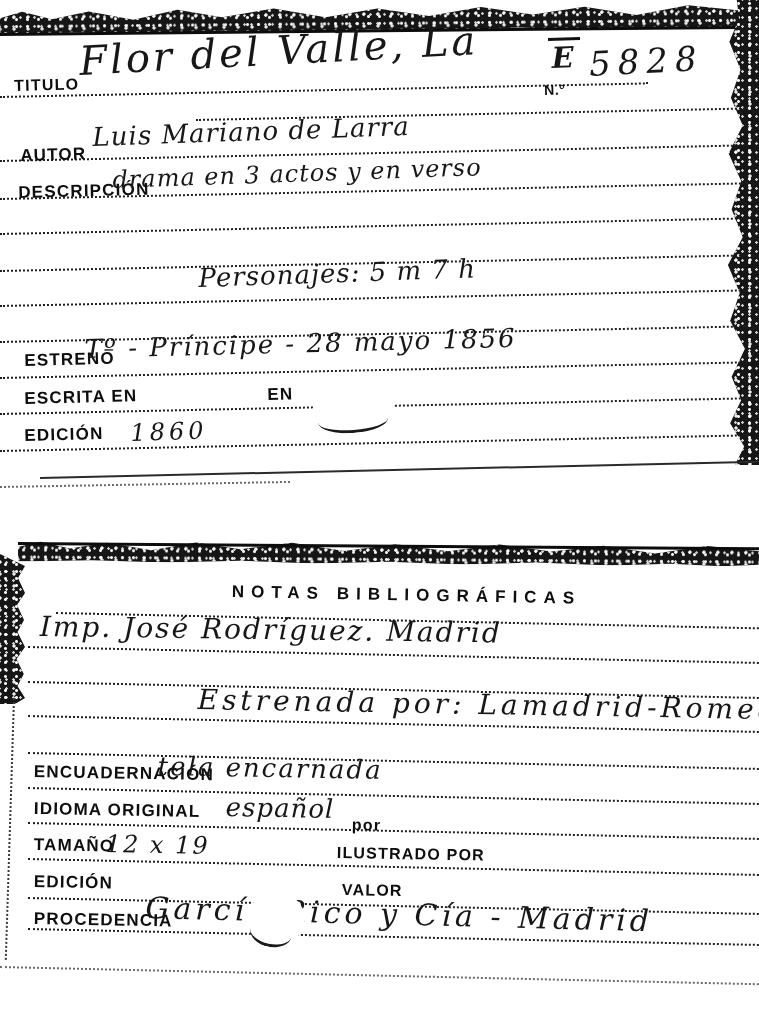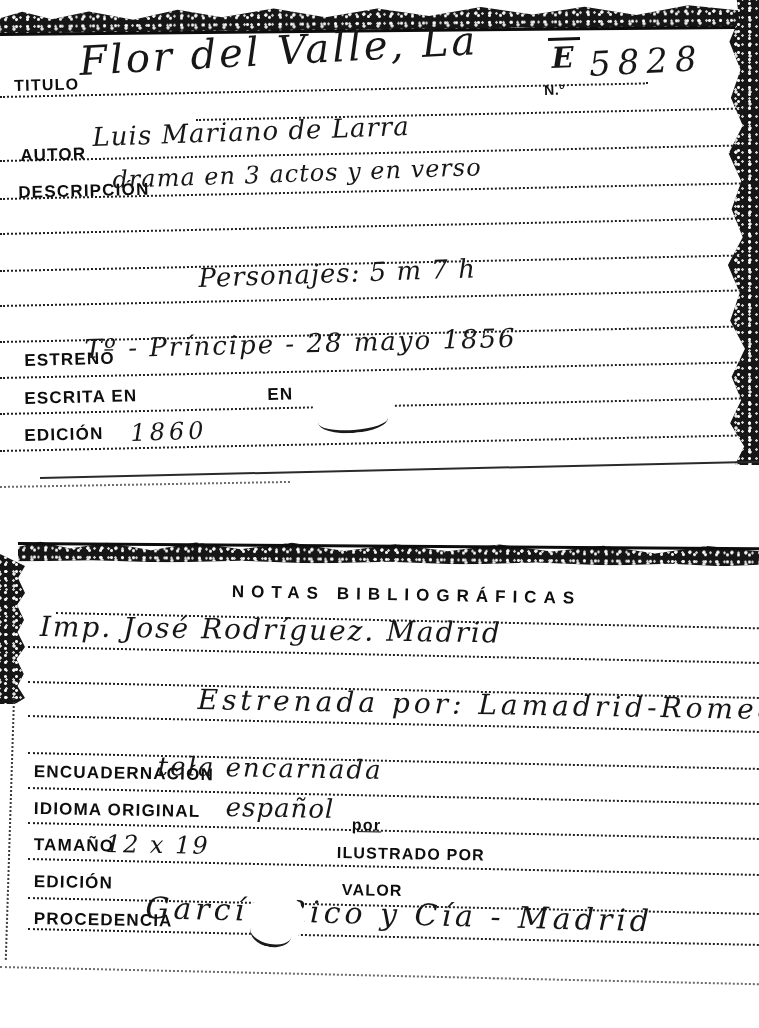--- a/index.html
+++ b/index.html
@@ -106,21 +106,21 @@
     <div class="abs dot" style="left:28px;top:338px;width:731px;transform:rotate(1.25deg);"></div>
     <div class="abs dot" style="left:28px;top:377px;width:731px;transform:rotate(1.25deg);"></div>
     <div class="abs dot" style="left:28px;top:408px;width:731px;transform:rotate(1.25deg);"></div>
     <div class="abs dot faint" style="left:0;top:446px;width:759px;transform:rotate(1.3deg);"></div>
 
     <div class="abs lbl" style="left:34px;top:242px;transform:rotate(1deg);">ENCUADERNACIÓN</div>
     <div class="abs lbl" style="left:34px;top:279px;transform:rotate(1deg);">IDIOMA ORIGINAL</div>
     <div class="abs lbl" style="left:34px;top:315px;transform:rotate(1deg);">TAMAÑO</div>
     <div class="abs lbl" style="left:34px;top:352px;transform:rotate(1deg);">EDICIÓN</div>
     <div class="abs lbl" style="left:34px;top:389px;transform:rotate(1deg);">PROCEDENCIA</div>
-    <div class="abs lbl" style="left:352px;top:296px;font-size:16px;text-transform:none;transform:rotate(1deg);text-decoration:underline;">por</div>
+    <div class="abs lbl" style="left:352px;top:296px;font-size:16px;text-transform:none;transform:rotate(1deg);">por</div>
     <div class="abs lbl" style="left:337px;top:324px;font-size:16px;transform:rotate(1deg);">ILUSTRADO POR</div>
     <div class="abs lbl" style="left:342px;top:361px;font-size:16px;transform:rotate(1deg);">VALOR</div>
 
     <div class="abs hw" style="left:40px;top:90px;font-size:28px;letter-spacing:2px;transform:rotate(0.8deg);">Imp. José Rodríguez. Madrid</div>
     <div class="abs hw" style="left:198px;top:163px;font-size:28px;letter-spacing:4px;transform:rotate(1deg);">Estrenada por: Lamadrid-Romea</div>
     <div class="abs hw" style="left:158px;top:231px;font-size:26px;letter-spacing:2px;transform:rotate(1deg);">tela encarnada</div>
     <div class="abs hw" style="left:226px;top:272px;font-size:26px;letter-spacing:1px;transform:rotate(1deg);">español</div>
     <div class="abs hw" style="left:106px;top:310px;font-size:24px;letter-spacing:2px;transform:rotate(1deg);">12 x 19</div>
     <div class="abs hw" style="left:146px;top:370px;font-size:30px;letter-spacing:4px;transform:rotate(1.5deg);">García Rico y Cía - Madrid</div>
 

